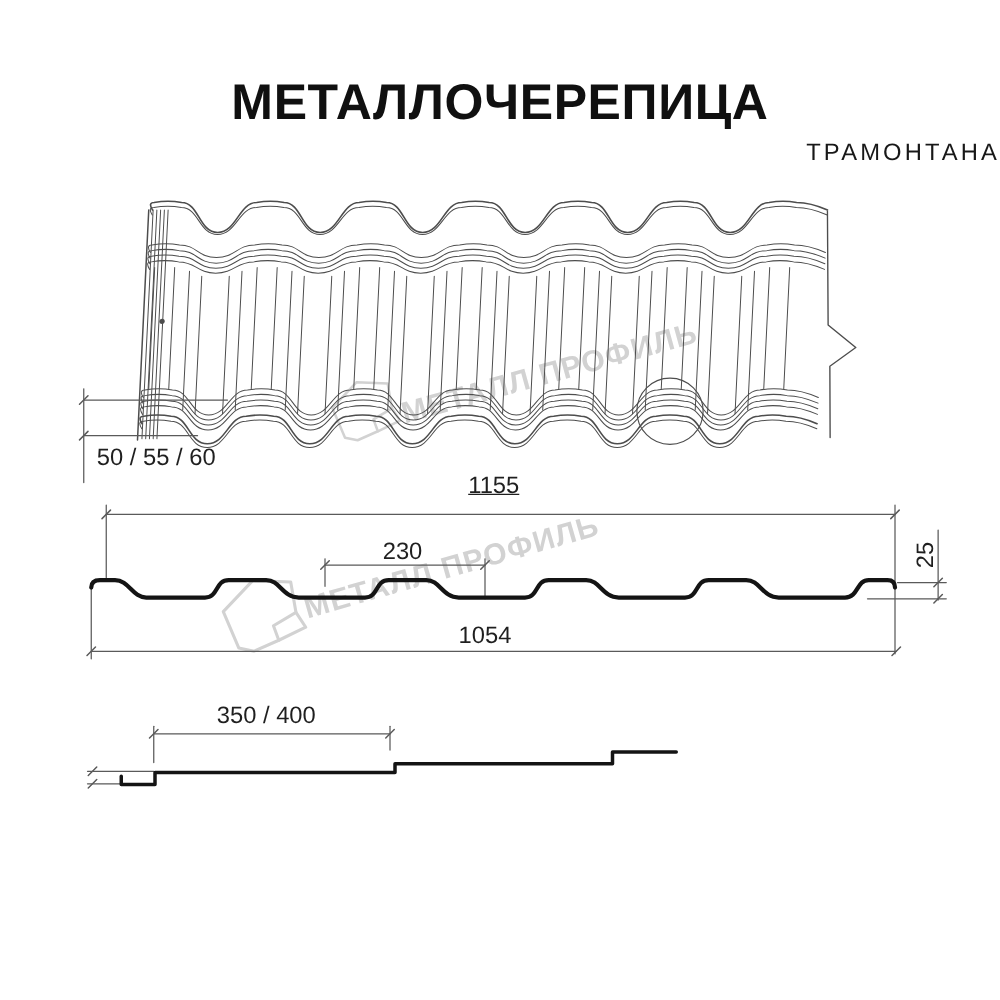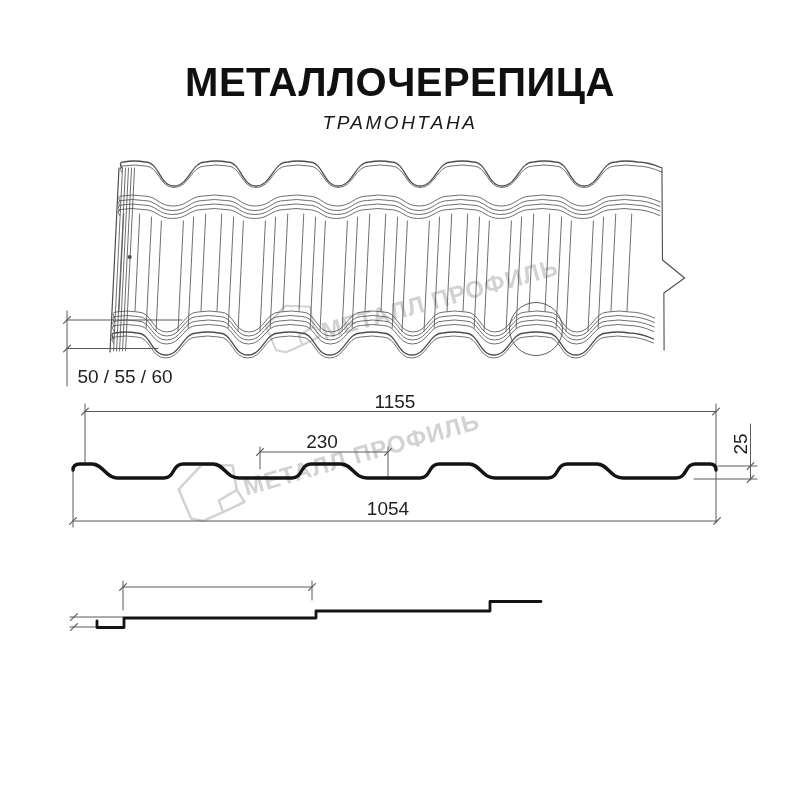--- a/index.html
+++ b/index.html
@@ -1,21 +1,21 @@
 <!DOCTYPE html>
 <html><head>
 <meta charset="utf-8">
 <style>
   html,body{margin:0;padding:0;background:#fff;}
   .page{position:relative;width:800px;height:652px;background:#ffffff;
         font-family:"Liberation Sans",sans-serif;overflow:hidden;border-radius:18px;}
   .title{position:absolute;top:60px;left:0;width:100%;text-align:center;
          font-size:40px;font-weight:700;color:#101010;letter-spacing:.5px;z-index:3;}
-  .subtitle{position:absolute;top:112px;left:0;width:100%;text-align:center;
-         font-size:19px;color:#181818;letter-spacing:2.5px;z-index:3;font-style:italic;}
+  .subtitle{position:absolute;top:112px;left:0;width:100%;text-align:right;
+         font-size:19px;color:#181818;letter-spacing:2.5px;z-index:3;}
   .label{position:absolute;color:#1f1f1f;font-size:19px;font-weight:400;
          text-align:center;white-space:nowrap;z-index:3;}
   .rot{transform:rotate(-90deg);}
   .wm{position:absolute;font-weight:700;font-size:24px;letter-spacing:1px;
       white-space:nowrap;transform-origin:0 50%;z-index:1;}
   .wm1{left:322px;top:318px;transform:rotate(-15.5deg);}
   .wm2{left:244px;top:474px;transform:rotate(-16deg);}
   #art{position:absolute;left:0;top:0;z-index:2;}
 </style>
 </head>
@@ -137,18 +137,19 @@
         <path d="M70.6 630.4 L77.4 623.6" fill="none" stroke="#5a5a5a" stroke-width="1.2" stroke-linecap="round" stroke-linejoin="round"></path>
       </g>
       <g>
         <path d="M73 470 C73 466 75 464 80 464 L92 464 C103 464 106 478 117 478 L164 478 C175 478 172 464 183 464 L213 464 C224 464 226 478 239 478 L292 478 C303 478 300 464 311 464 L341 464 C352 464 354 478 367 478 L420 478 C431 478 428 464 439 464 L469 464 C480 464 482 478 495 478 L548 478 C559 478 556 464 567 464 L597 464 C608 464 610 478 623 478 L676 478 C687 478 685 464 695 464 L710 464 C714 464 716 466 716 470" fill="none" stroke="#141414" stroke-width="3.4" stroke-linecap="round" stroke-linejoin="round"></path>
       </g>
       <g>
         <path d="M97 621 L97 627.5 L124 627.5 L124 618 L316 618 L316 611 L490 611 L490 601.5 L541 601.5" fill="none" stroke="#141414" stroke-width="2.8" stroke-linecap="round" stroke-linejoin="round"></path>
       </g>
     </svg>
 
-  <div class="label" style="left:70px;top:366px;width:110px;">50 / 55 / 60</div>
-  <div class="label" style="left:345px;top:391px;width:100px;">1155</div>
+  <div class="label" style="left:70px;top:356px;width:110px;">50 / 55 / 60</div>
+  <div class="label" style="left:345px;top:378px;width:100px;text-decoration:underline;">1155</div>
   <div class="label" style="left:282px;top:431px;width:80px;">230</div>
   <div class="label rot" style="left:716px;top:433px;width:50px;">25</div>
   <div class="label" style="left:338px;top:498px;width:100px;">1054</div>
+  <div class="label" style="left:143px;top:562px;width:140px;">350 / 400</div>
 </div>
 
 </body></html>

